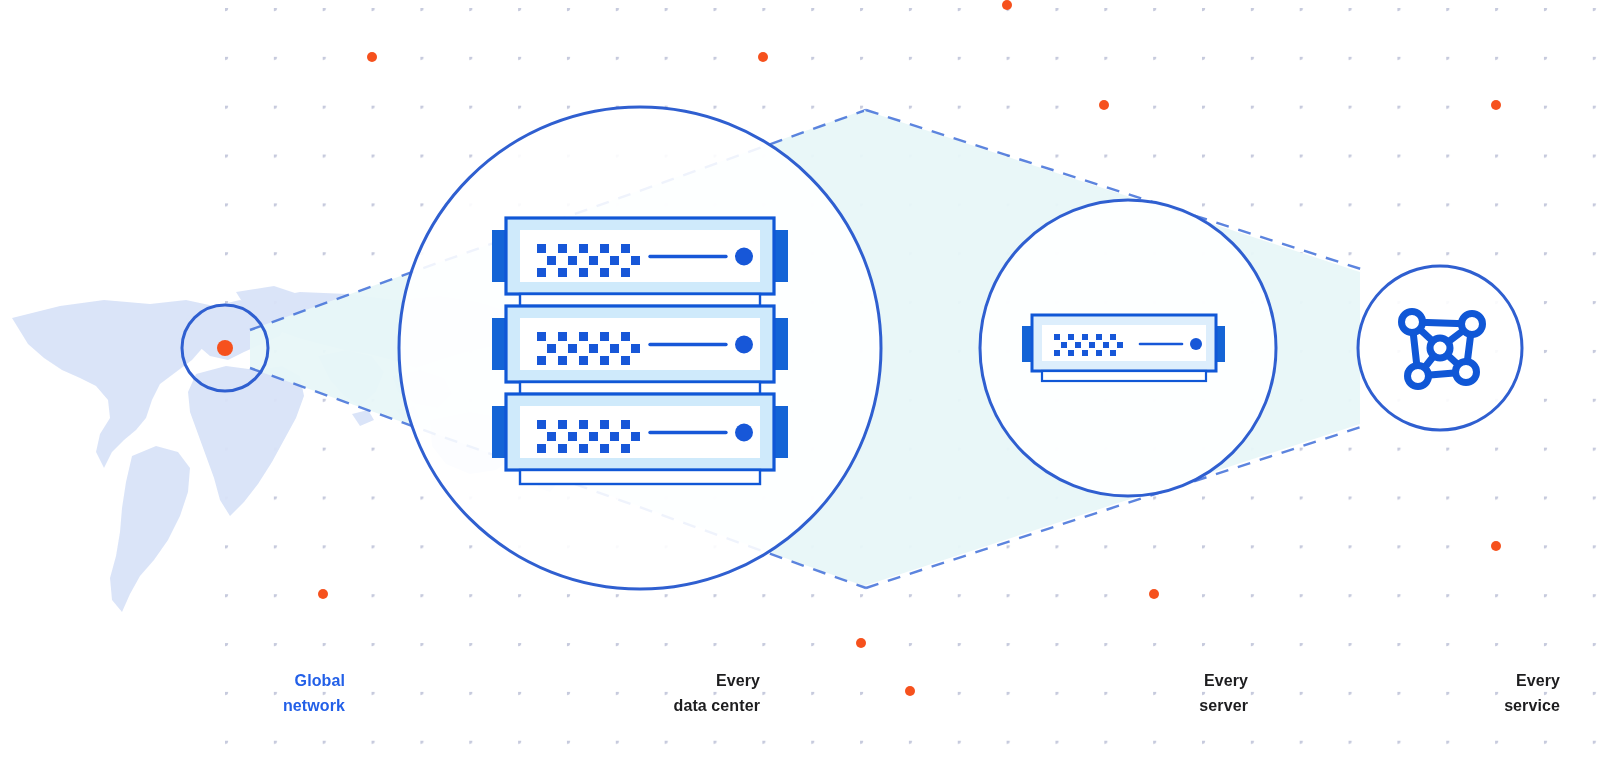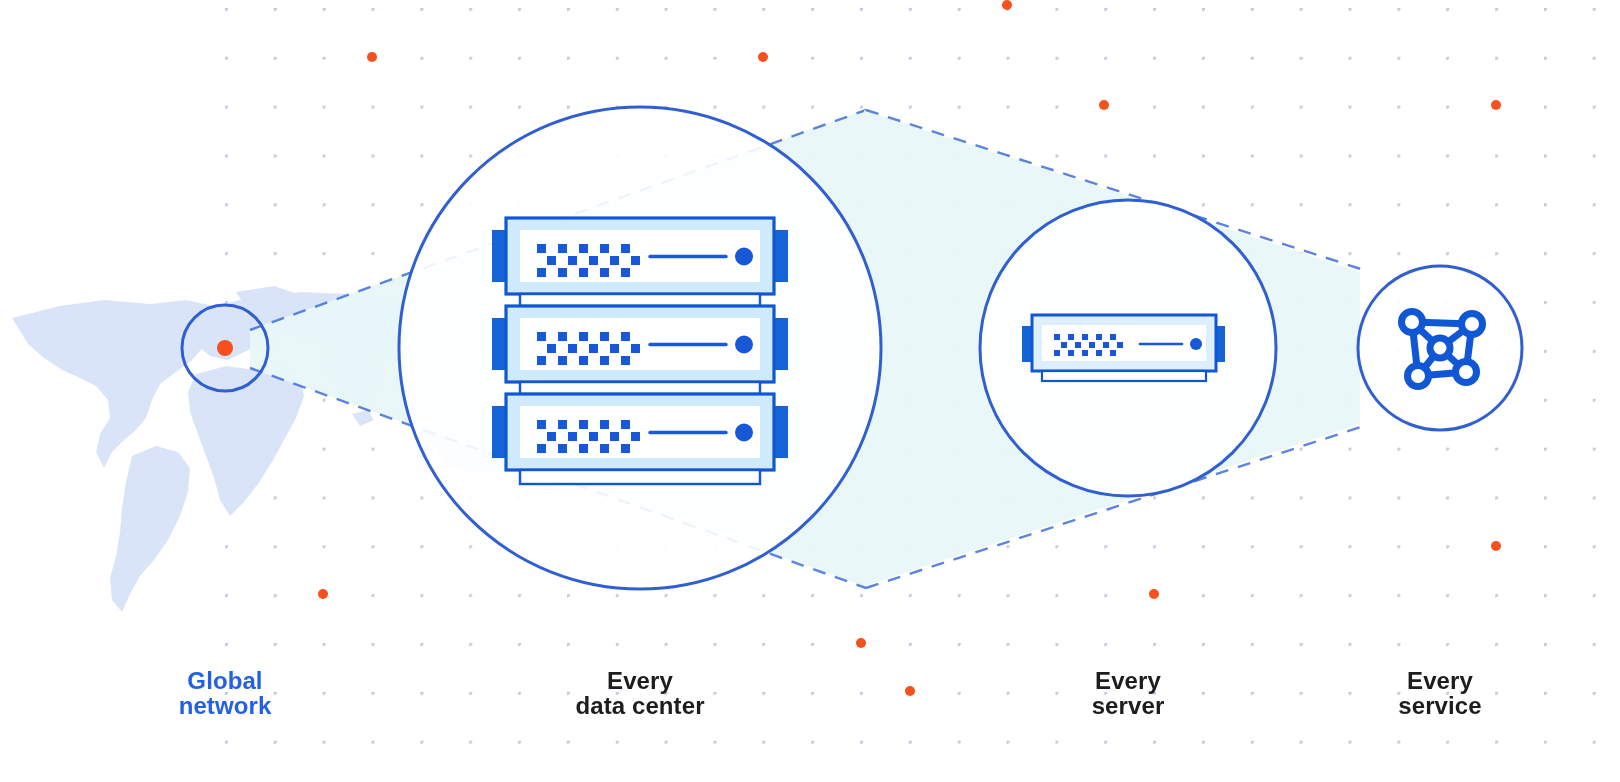--- a/index.html
+++ b/index.html
@@ -7,22 +7,22 @@
     width:1620px;height:782px;
     background:#ffffff;
     font-family:"Liberation Sans", sans-serif;
     overflow:hidden;
     position:relative;
   }
   #stage{position:absolute;inset:0;width:1620px;height:782px;}
   #stage svg{position:absolute;top:0;left:0;}
   .lbl{
     position:absolute;
-    text-align:center;
-    font-size:24px;
+    text-align:right;
+    font-size:16px;
     line-height:25px;
     font-weight:700;
     color:#1d1d1f;
     white-space:pre-line;
     letter-spacing:.1px;
   }
   .lbl.accent{color:#2360e8;}
 </style>
 </head>
 <body>

